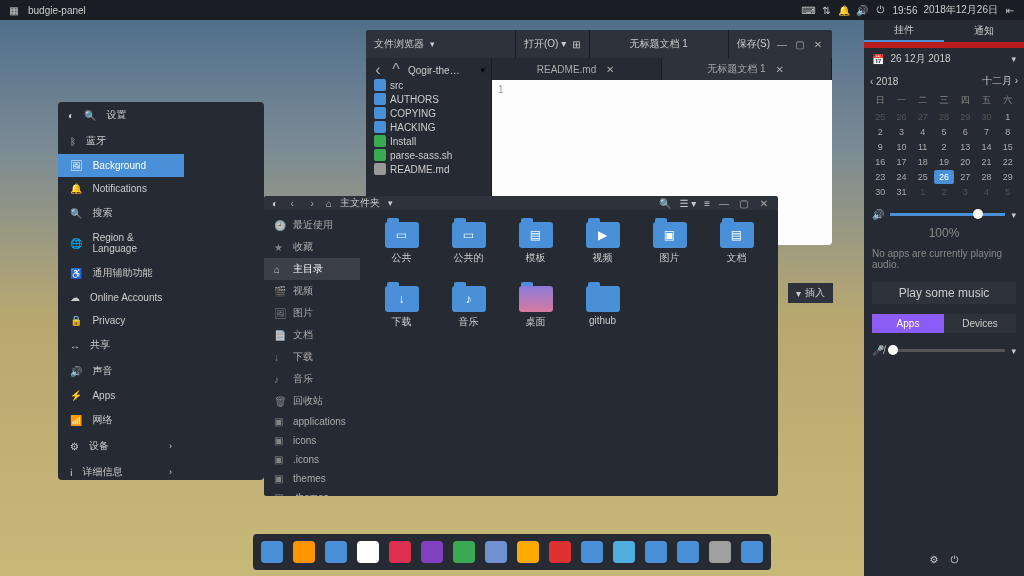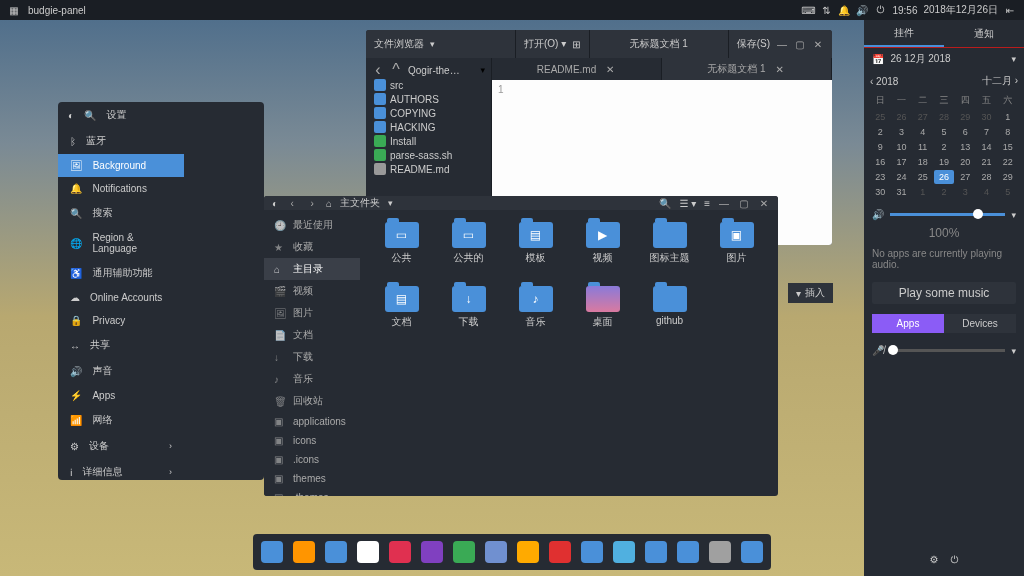--- a/index.html
+++ b/index.html
@@ -4,21 +4,21 @@
 <style>
 * { margin: 0; padding: 0; box-sizing: border-box; font-family: -apple-system, "Segoe UI", sans-serif; }
 body { width: 1024px; height: 576px; overflow: hidden; background: linear-gradient(to bottom, #4a6b8a 0%, #7a8a95 25%, #b8a870 55%, #c8b878 100%); position: relative; }
 
 .panel { position: absolute; top: 0; left: 0; right: 0; height: 20px; background: #1a1e24; color: #ccc; display: flex; align-items: center; font-size: 10px; padding: 0 8px; z-index: 100; }
 .panel-left { display: flex; align-items: center; gap: 8px; }
 .panel-right { margin-left: auto; display: flex; align-items: center; gap: 6px; }
 .panel-icon { width: 12px; height: 12px; display: inline-flex; align-items: center; justify-content: center; }
 
 .raven { position: absolute; top: 20px; right: 0; width: 160px; bottom: 0; background: #262b33; color: #ccc; font-size: 10px; z-index: 90; display: flex; flex-direction: column; }
-.raven-tabs { display: flex; height: 28px; border-bottom: 1px solid #b91c1c; }
+.raven-tabs { display: flex; height: 28px; border-bottom: 6px solid #b91c1c; }
 .raven-tab { flex: 1; display: flex; align-items: center; justify-content: center; cursor: pointer; }
 .raven-tab.active { border-bottom: 2px solid #4a90d9; }
 .raven-date { display: flex; align-items: center; padding: 4px 8px; gap: 6px; }
 .calendar { padding: 4px 6px; }
 .cal-head { display: flex; justify-content: space-between; align-items: center; font-size: 10px; margin-bottom: 4px; }
 .cal-grid { display: grid; grid-template-columns: repeat(7, 1fr); gap: 1px; font-size: 9px; text-align: center; }
 .cal-cell { padding: 2px 0; color: #aaa; }
 .cal-cell.header { color: #888; }
 .cal-cell.today { background: #4a90d9; color: #fff; border-radius: 2px; }
 .cal-cell.other { color: #555; }
@@ -433,24 +433,20 @@
           </div>
           <span>模板</span>
         </div>
         <div class="file-item">
           <div class="folder-icon">
             <span class="folder-inner">▶</span>
           </div>
           <span>视频</span>
         </div>
         <div class="file-item">
-          <div class="folder-icon"></div>
-          <span>图标主题</span>
-        </div>
-        <div class="file-item">
           <div class="folder-icon">
             <span class="folder-inner">▣</span>
           </div>
           <span>图片</span>
         </div>
         <div class="file-item">
           <div class="folder-icon">
             <span class="folder-inner">▤</span>
           </div>
           <span>文档</span>

